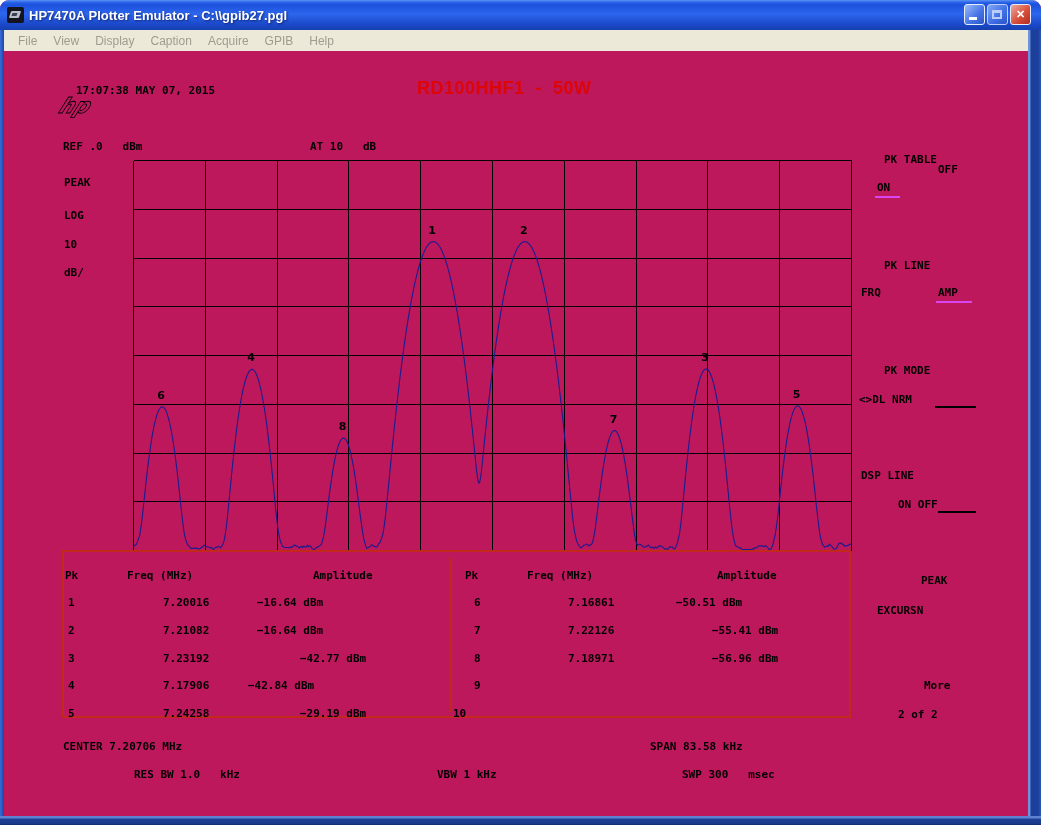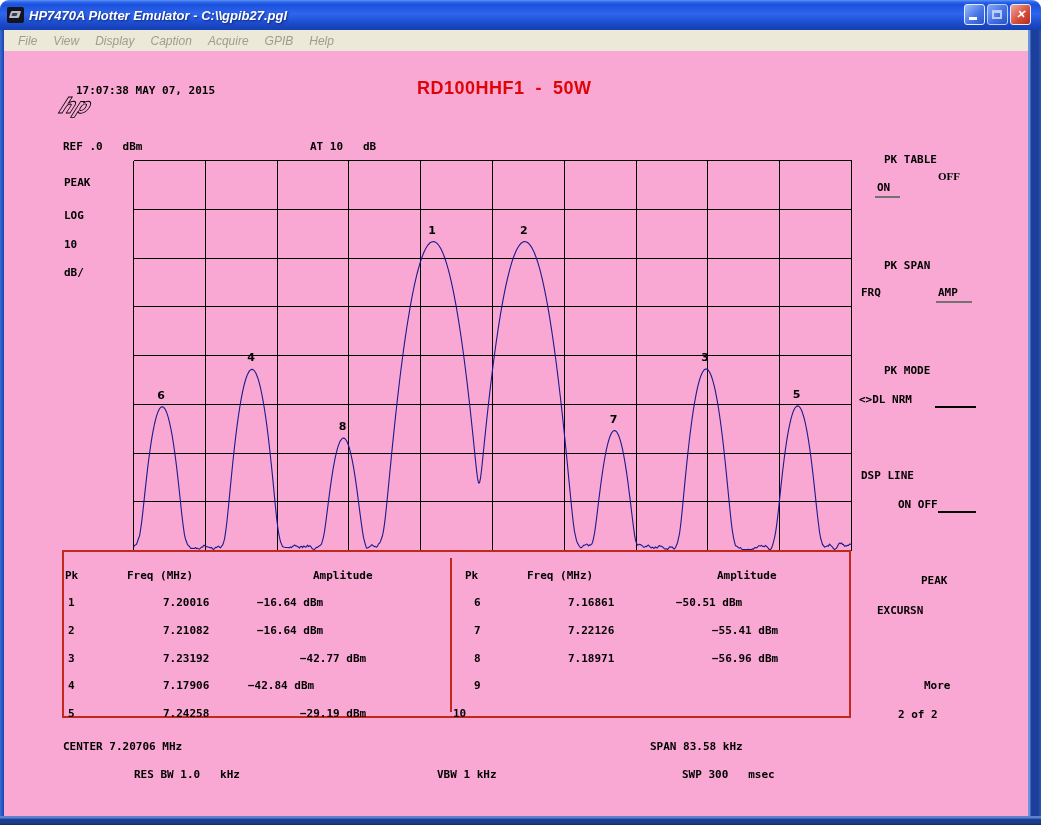--- a/index.html
+++ b/index.html
@@ -1,19 +1,19 @@
 <!DOCTYPE html>
 <html><head>
 <meta charset="utf-8">
 <style>
   html,body{margin:0;padding:0;}
   body{width:1041px;height:825px;position:relative;background:#fff;
        font-family:"Liberation Sans", sans-serif; overflow:hidden;}
   
-  .window{position:absolute;inset:0;border-radius:9px 9px 0 0;overflow:hidden;background:#f9a8d4;font-style:italic;}
+  .window{position:absolute;inset:0;border-radius:9px 9px 0 0;overflow:hidden;background:#be185d;}
   .titlebar{position:absolute;left:0;top:0;right:0;height:30px;z-index:30;
     background:linear-gradient(180deg,#5a93f5 0%,#2a62e8 8%,#1b50dc 16%,#2e66ee 46%,#1a48c8 82%,#1640b0 100%);
     display:flex;align-items:center;}
   .app-icon{width:17px;height:16px;margin:0 5px 0 7px;background:#14141f;border-radius:2px;position:relative;flex:0 0 auto;}
   .app-icon::before{content:"";position:absolute;left:3px;top:4px;width:10px;height:7px;background:#b9bdc9;transform:skewX(-18deg);border-radius:1px;}
   .app-icon::after{content:"";position:absolute;left:5px;top:6px;width:5px;height:3px;background:#3a3f52;transform:skewX(-18deg);}
   .title-text{color:#fff;font-weight:bold;font-size:13px;text-shadow:1px 1px 2px rgba(10,20,80,.7);white-space:pre;}
   .win-buttons{position:absolute;right:10px;top:4px;display:flex;gap:2px;}
   .wbtn{width:21px;height:21px;border:1px solid #e6ecfa;border-radius:3px;color:#fff;
     font-size:11px;line-height:19px;text-align:center;font-weight:bold;box-sizing:border-box;}
@@ -30,21 +30,21 @@
     background:linear-gradient(180deg,#5d82cf 0%,#5d82cf 18%,#1c3c90 40%,#1c3c90 80%,#122a66 100%);}
   
   .menubar{position:absolute;left:4px;right:13px;top:30px;height:21px;z-index:20;
     background:#ece9d8;display:flex;align-items:center;padding-left:6px;box-sizing:border-box;}
   .menu-item{color:#9f9c8f;font-size:12px;padding:2px 8px;}
   
   .content{position:absolute;left:4px;right:13px;top:51px;bottom:9px;background:#fff;z-index:10;}
   .abs{position:absolute;}
   .lbl{position:absolute;font:bold 11px "DejaVu Sans Mono", monospace;color:#000;white-space:pre;line-height:13px;}
   .red-title{position:absolute;font:bold 18px "Liberation Sans", sans-serif;letter-spacing:.5px;white-space:pre;}
-  .uline{border-bottom:2px solid #737373;}
+  .uline{border-bottom:2px solid #d946ef;}
   .ubar{position:absolute;height:2px;background:#000;}
   .tablebox{position:absolute;border:2px solid #c2281c;box-sizing:border-box;}
   .tdivider{position:absolute;width:2px;background:#c2281c;}
   #plot-svg{position:absolute;}
 </style>
 </head>
 <body>
 
 <div class="window">
 
@@ -125,22 +125,22 @@
         <text x="117.5" y="200.8">4</text>
         <text x="663.1" y="237.5">5</text>
         <text x="27.7" y="238.2">6</text>
         <text x="480.0" y="262.1">7</text>
         <text x="209.0" y="269.7">8</text>
       </g>
     </svg>
 
   <div class="lbl" style="left:862px;top:153px;margin-left:22px;">PK TABLE</div>
   <div class="lbl uline" style="left:875px;top:181px;padding:0 10px 2px 2px;">ON</div>
-  <div class="lbl" style="left:938px;top:170px;font-family:Liberation Serif, serif;">OFF</div>
-  <div class="lbl" style="left:884px;top:259px;">PK SPAN</div>
+  <div class="lbl" style="left:938px;top:163px;">OFF</div>
+  <div class="lbl" style="left:884px;top:259px;">PK LINE</div>
   <div class="lbl" style="left:861px;top:286px;">FRQ</div>
   <div class="lbl uline" style="left:936px;top:286px;padding:0 14px 2px 2px;">AMP</div>
   <div class="lbl" style="left:884px;top:364px;">PK MODE</div>
   <div class="lbl" style="left:859px;top:393px;">&lt;&gt;DL NRM</div>
   <div class="ubar" style="left:935px;top:406px;width:41px;"></div>
   <div class="lbl" style="left:861px;top:469px;">DSP LINE</div>
   <div class="lbl" style="left:898px;top:498px;text-align:right;">ON OFF</div>
   <div class="ubar" style="left:938px;top:511px;width:38px;"></div>
   <div class="lbl" style="left:921px;top:574px;">PEAK</div>
   <div class="lbl" style="left:877px;top:604px;">EXCURSN</div>

